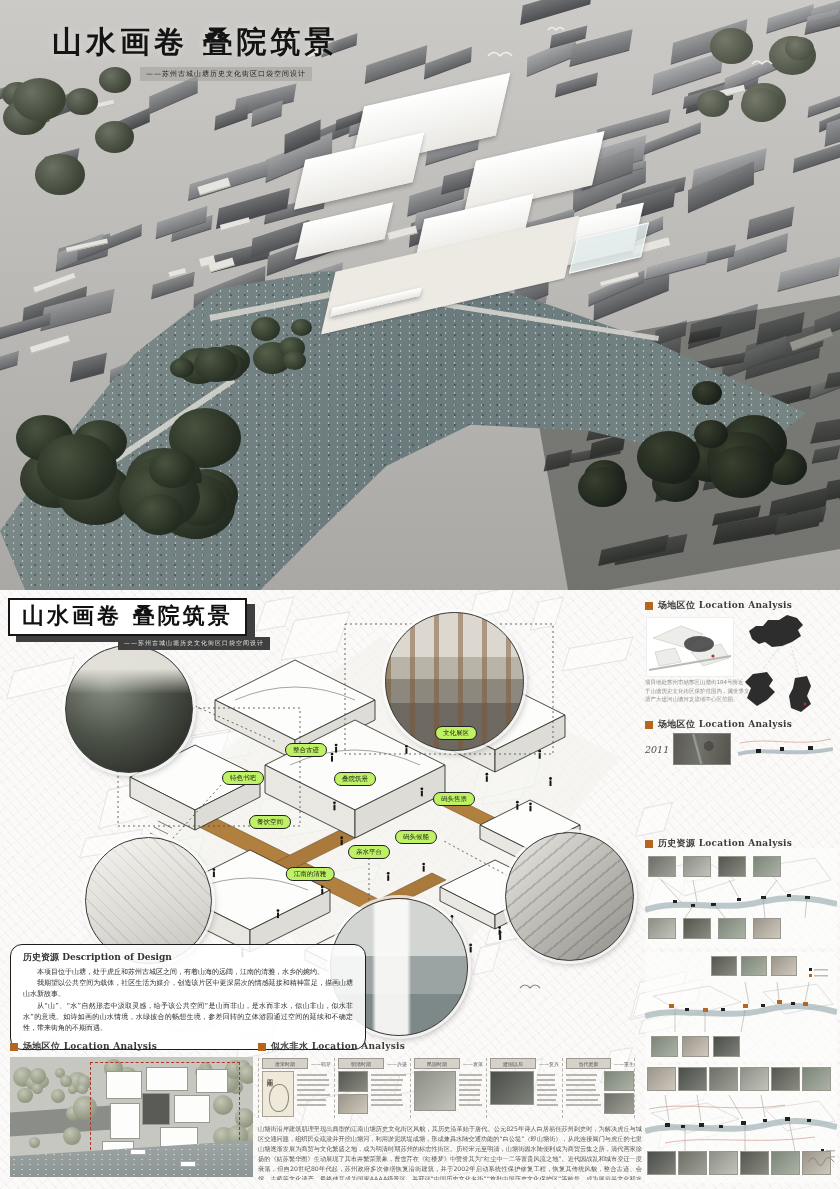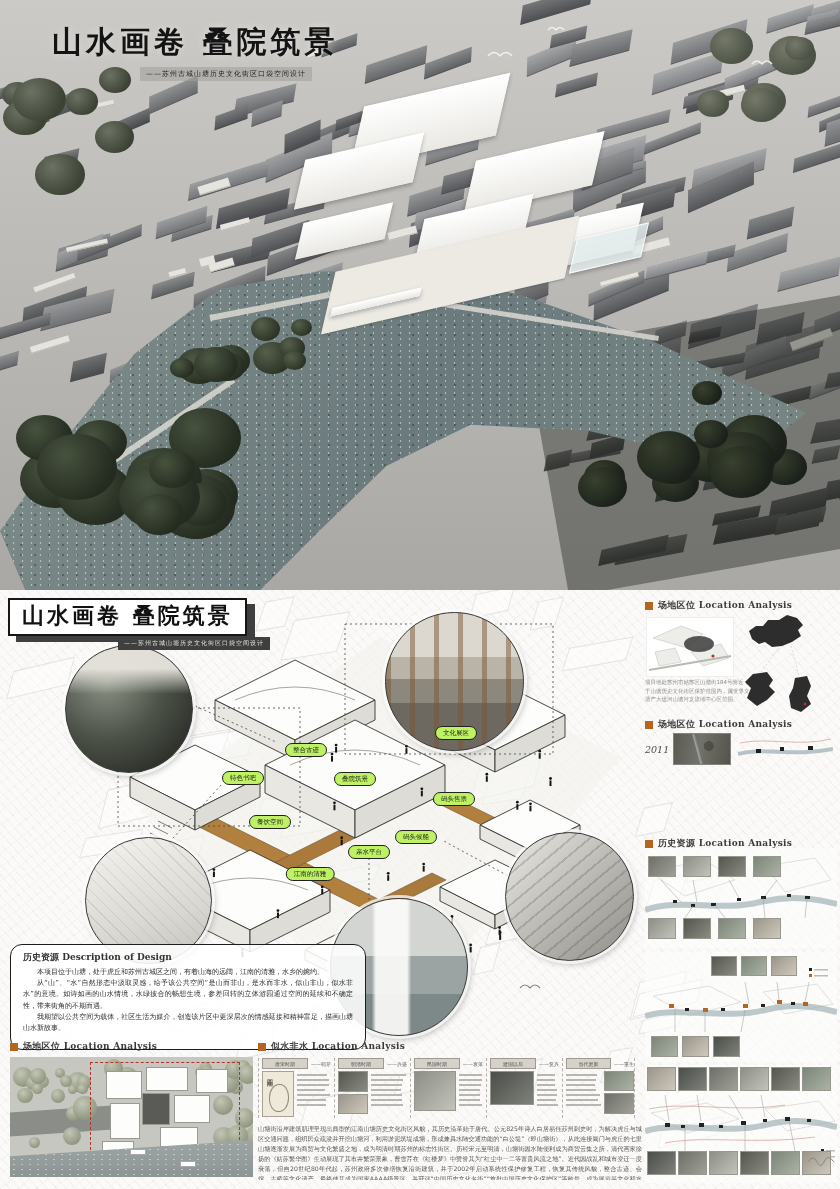--- a/index.html
+++ b/index.html
@@ -561,22 +561,22 @@
 
     <div class="vig vA" style="left:65px;top:55px;width:126px;height:126px"></div>
     <div class="vig vB" style="left:385px;top:22px;width:137px;height:137px"></div>
     <div class="vig vC" style="left:85px;top:247px;width:125px;height:125px"></div>
     <div class="vig vD" style="left:330px;top:308px;width:136px;height:136px"></div>
     <div class="vig vE" style="left:505px;top:242px;width:127px;height:127px"></div>
 
     <div id="note">
       <h3>历史资源 Description of Design</h3>
       <p>本项目位于山塘，处于虎丘和苏州古城区之间，有着山海的远阔，江南的清雅，水乡的婉约。</p>
+      <p>我期望以公共空间为载体，社区生活为媒介，创造该片区中更深层次的情感延接和精神富足，描画山塘山水新故事。</p>
       <p>从“山”、“水”自然形态中汲取灵感，给予该公共空间“是山而非山，是水而非水，似山非山，似水非水”的意境。如诗如画的山水情境，水绿披合的畅想生境，参差回转的立体游园通过空间的延续和不确定性，带来街角的不期而遇。</p>
-      <p>我期望以公共空间为载体，社区生活为媒介，创造该片区中更深层次的情感延接和精神富足，描画山塘山水新故事。</p>
     </div>
 
     <div class="sec" style="left:645px;top:9px">
       <span class="mk"></span>
       <span class="tx">场地区位 Location Analysis</span>
     </div>
     <div class="fig" id="sketchBox" style="position:absolute">
       <svg width="86" height="58">
           <g fill="#ededea" stroke="#c4c4c0" stroke-width=".6">
             <path d="M6,20 L34,8 L56,16 L40,30 Z"></path>

